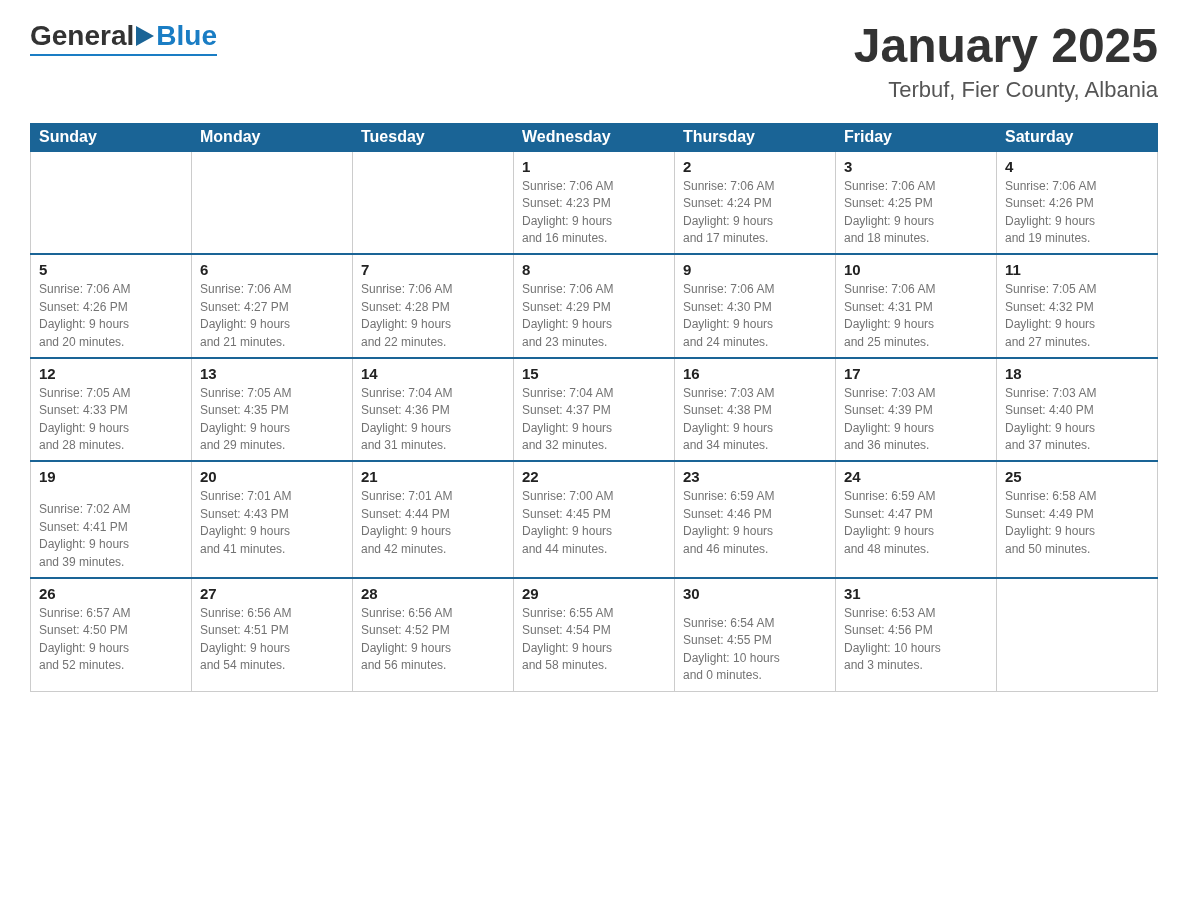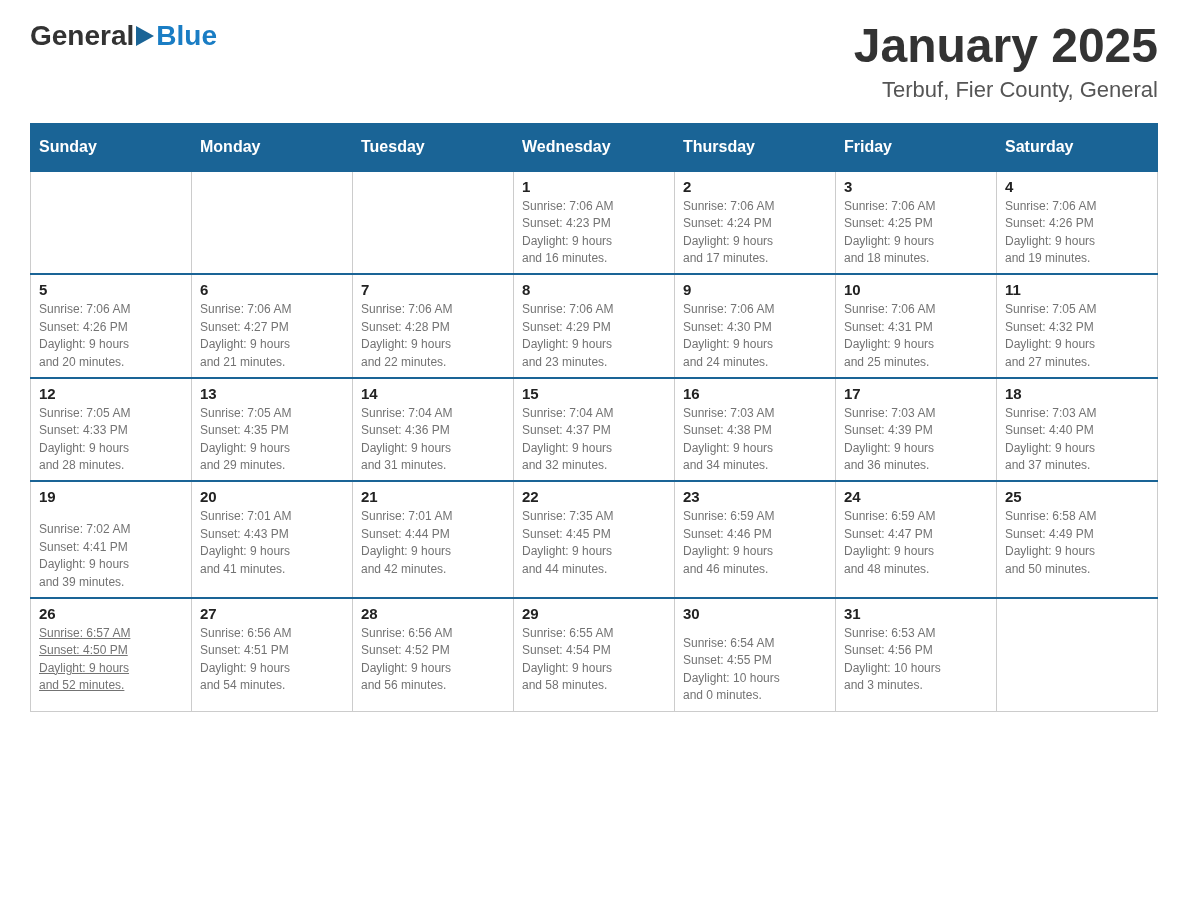--- a/index.html
+++ b/index.html
@@ -21,21 +21,21 @@
       align-items: center;
       gap: 0;
     }
     .logo-text-general {
       font-size: 28px;
       font-weight: bold;
       color: #333;
     }
     .logo-right {
       display: flex;
-      flex-direction: row;
+      flex-direction: column;
       align-items: flex-start;
     }
     .logo-top-row {
       display: flex;
       align-items: center;
     }
     .logo-text-blue {
       font-size: 28px;
       font-weight: bold;
       color: #1a7dc4;
@@ -56,21 +56,21 @@
       margin-top: 4px;
     }
     .calendar {
       width: 100%;
       border-collapse: collapse;
     }
     .calendar th {
       background-color: #1a6496;
       color: #fff;
       font-size: 16px;
-      padding: 14px 8px;
+      padding: 4px 8px;
       text-align: left;
       border: 1px solid #1a6496;
     }
     .calendar td {
       vertical-align: top;
       border: 1px solid #ccc;
       padding: 6px 8px;
       width: 14.28%;
       min-height: 90px;
       font-size: 12.5px;
@@ -108,21 +108,21 @@
             <polygon points="0,0 18,10 0,20" fill="#1a6496"></polygon>
           </svg>
         </div>
         <span class="logo-text-blue">Blue</span>
       </div>
       <div style="border-top: 2px solid #1a7dc4; margin-top: 2px; width: 100%;"></div>
     </div>
   </div>
   <div class="title-section">
     <div class="month-year">January 2025</div>
-    <div class="location">Terbuf, Fier County, General</div>
+    <div class="location">Terbuf, Fier County, Albania</div>
   </div>
 </div>
 
 <table class="calendar">
   <thead>
     <tr>
       <th>Sunday</th>
       <th>Monday</th>
       <th>Tuesday</th>
       <th>Wednesday</th>
@@ -284,21 +284,21 @@
         </td>
         <td>
           <span class="day-number">21</span>
           <div class="day-info" style="white-space: pre-line;">Sunrise: 7:01 AM
 Sunset: 4:44 PM
 Daylight: 9 hours
 and 42 minutes.</div>
         </td>
         <td>
           <span class="day-number">22</span>
-          <div class="day-info" style="white-space: pre-line;">Sunrise: 7:35 AM
+          <div class="day-info" style="white-space: pre-line;">Sunrise: 7:00 AM
 Sunset: 4:45 PM
 Daylight: 9 hours
 and 44 minutes.</div>
         </td>
         <td>
           <span class="day-number">23</span>
           <div class="day-info" style="white-space: pre-line;">Sunrise: 6:59 AM
 Sunset: 4:46 PM
 Daylight: 9 hours
 and 46 minutes.</div>
@@ -314,21 +314,21 @@
           <span class="day-number">25</span>
           <div class="day-info" style="white-space: pre-line;">Sunrise: 6:58 AM
 Sunset: 4:49 PM
 Daylight: 9 hours
 and 50 minutes.</div>
         </td>
       </tr>
       <tr class="week-row">
         <td>
           <span class="day-number">26</span>
-          <div class="day-info" style="white-space: pre-line; text-decoration: underline;">Sunrise: 6:57 AM
+          <div class="day-info" style="white-space: pre-line;">Sunrise: 6:57 AM
 Sunset: 4:50 PM
 Daylight: 9 hours
 and 52 minutes.</div>
         </td>
         <td>
           <span class="day-number">27</span>
           <div class="day-info" style="white-space: pre-line;">Sunrise: 6:56 AM
 Sunset: 4:51 PM
 Daylight: 9 hours
 and 54 minutes.</div>

